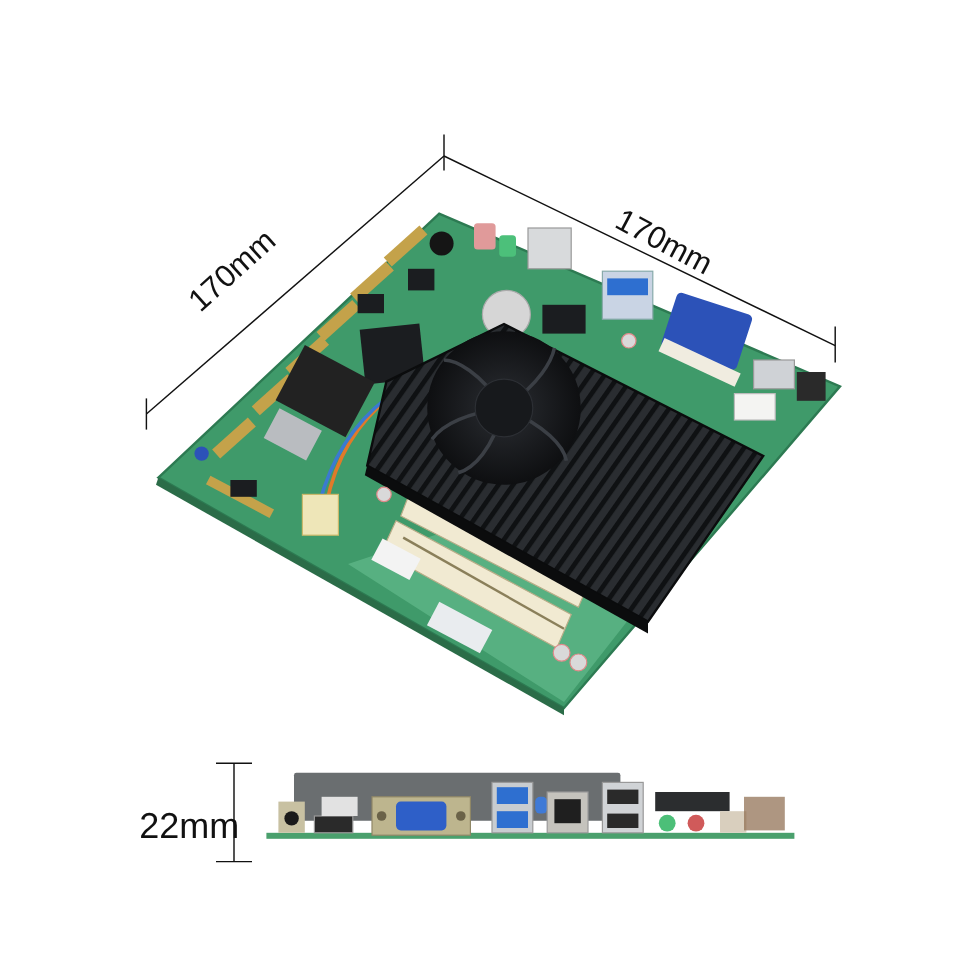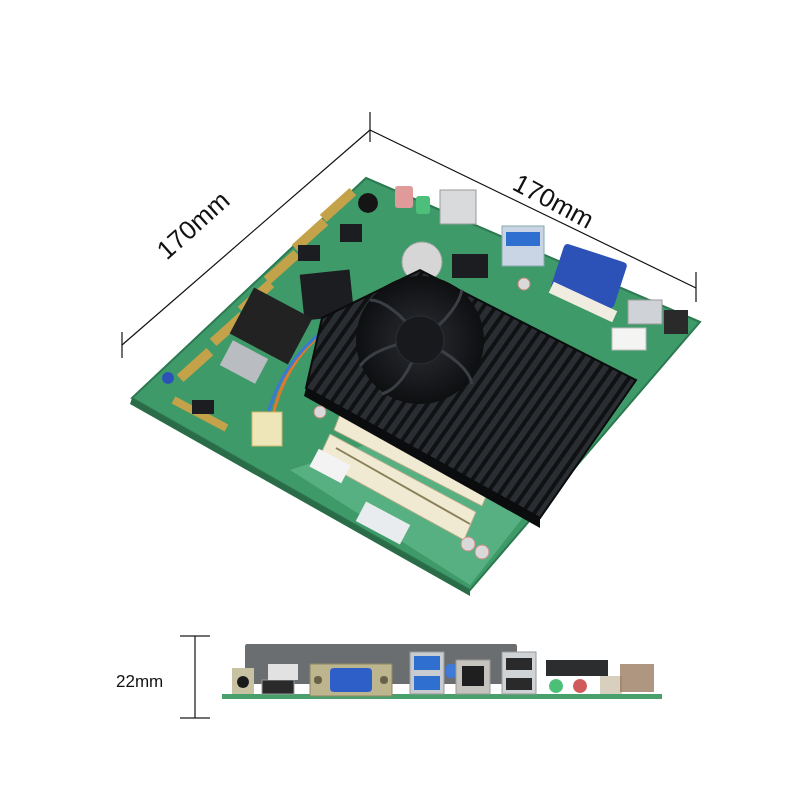--- a/index.html
+++ b/index.html
@@ -1,21 +1,21 @@
 <!DOCTYPE html>
 <html><head>
   <meta charset="utf-8">
   <style>
     html,body{margin:0;padding:0;background:#ffffff;}
     body{width:800px;height:800px;position:relative;overflow:hidden;font-family:"Liberation Sans",sans-serif;}
     .stage{position:absolute;left:0;top:0;width:800px;height:800px;}
     .dim-label{position:absolute;font-family:"Liberation Sans",sans-serif;color:#111;font-size:26px;white-space:nowrap;transform-origin:center center;}
     .dim-left{left:150px;top:210px;transform:rotate(-42deg);}
     .dim-right{left:510px;top:186px;transform:rotate(28deg);}
-    .dim-height{left:116px;top:672px;font-size:17px;}
+    .dim-height{left:116px;top:672px;font-size:30px;}
   </style>
 </head>
 <body>
 
 <div class="stage">
   <svg width="800" height="800" viewBox="0 0 800 800">
     <defs>
       <pattern id="fins" width="10" height="10" patternUnits="userSpaceOnUse" patternTransform="rotate(35)">
         <rect width="10" height="10" fill="#2a2d31"></rect>
         <rect width="4" height="10" fill="#0f1113"></rect>

